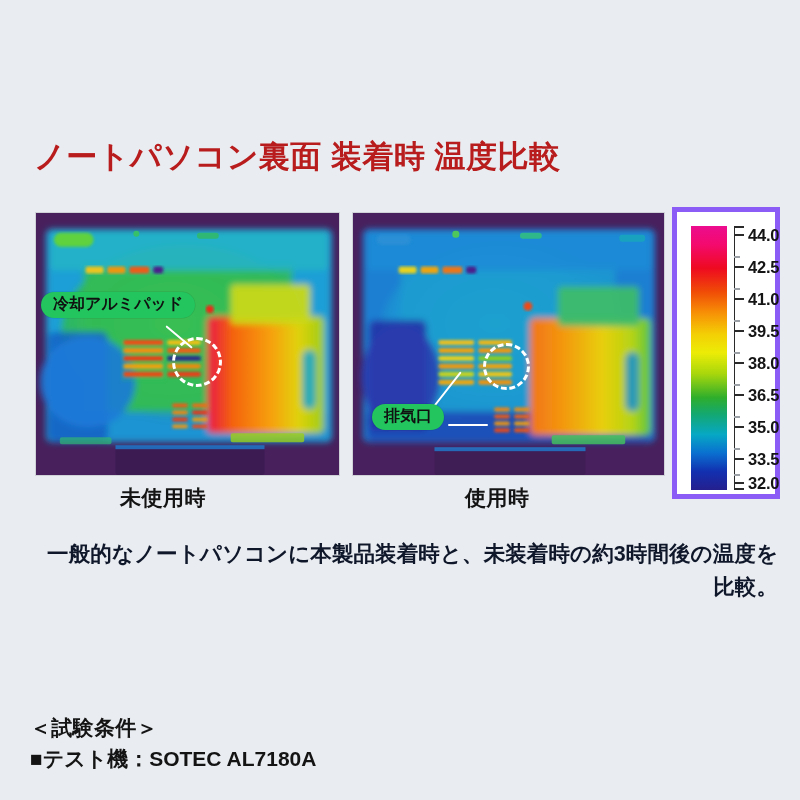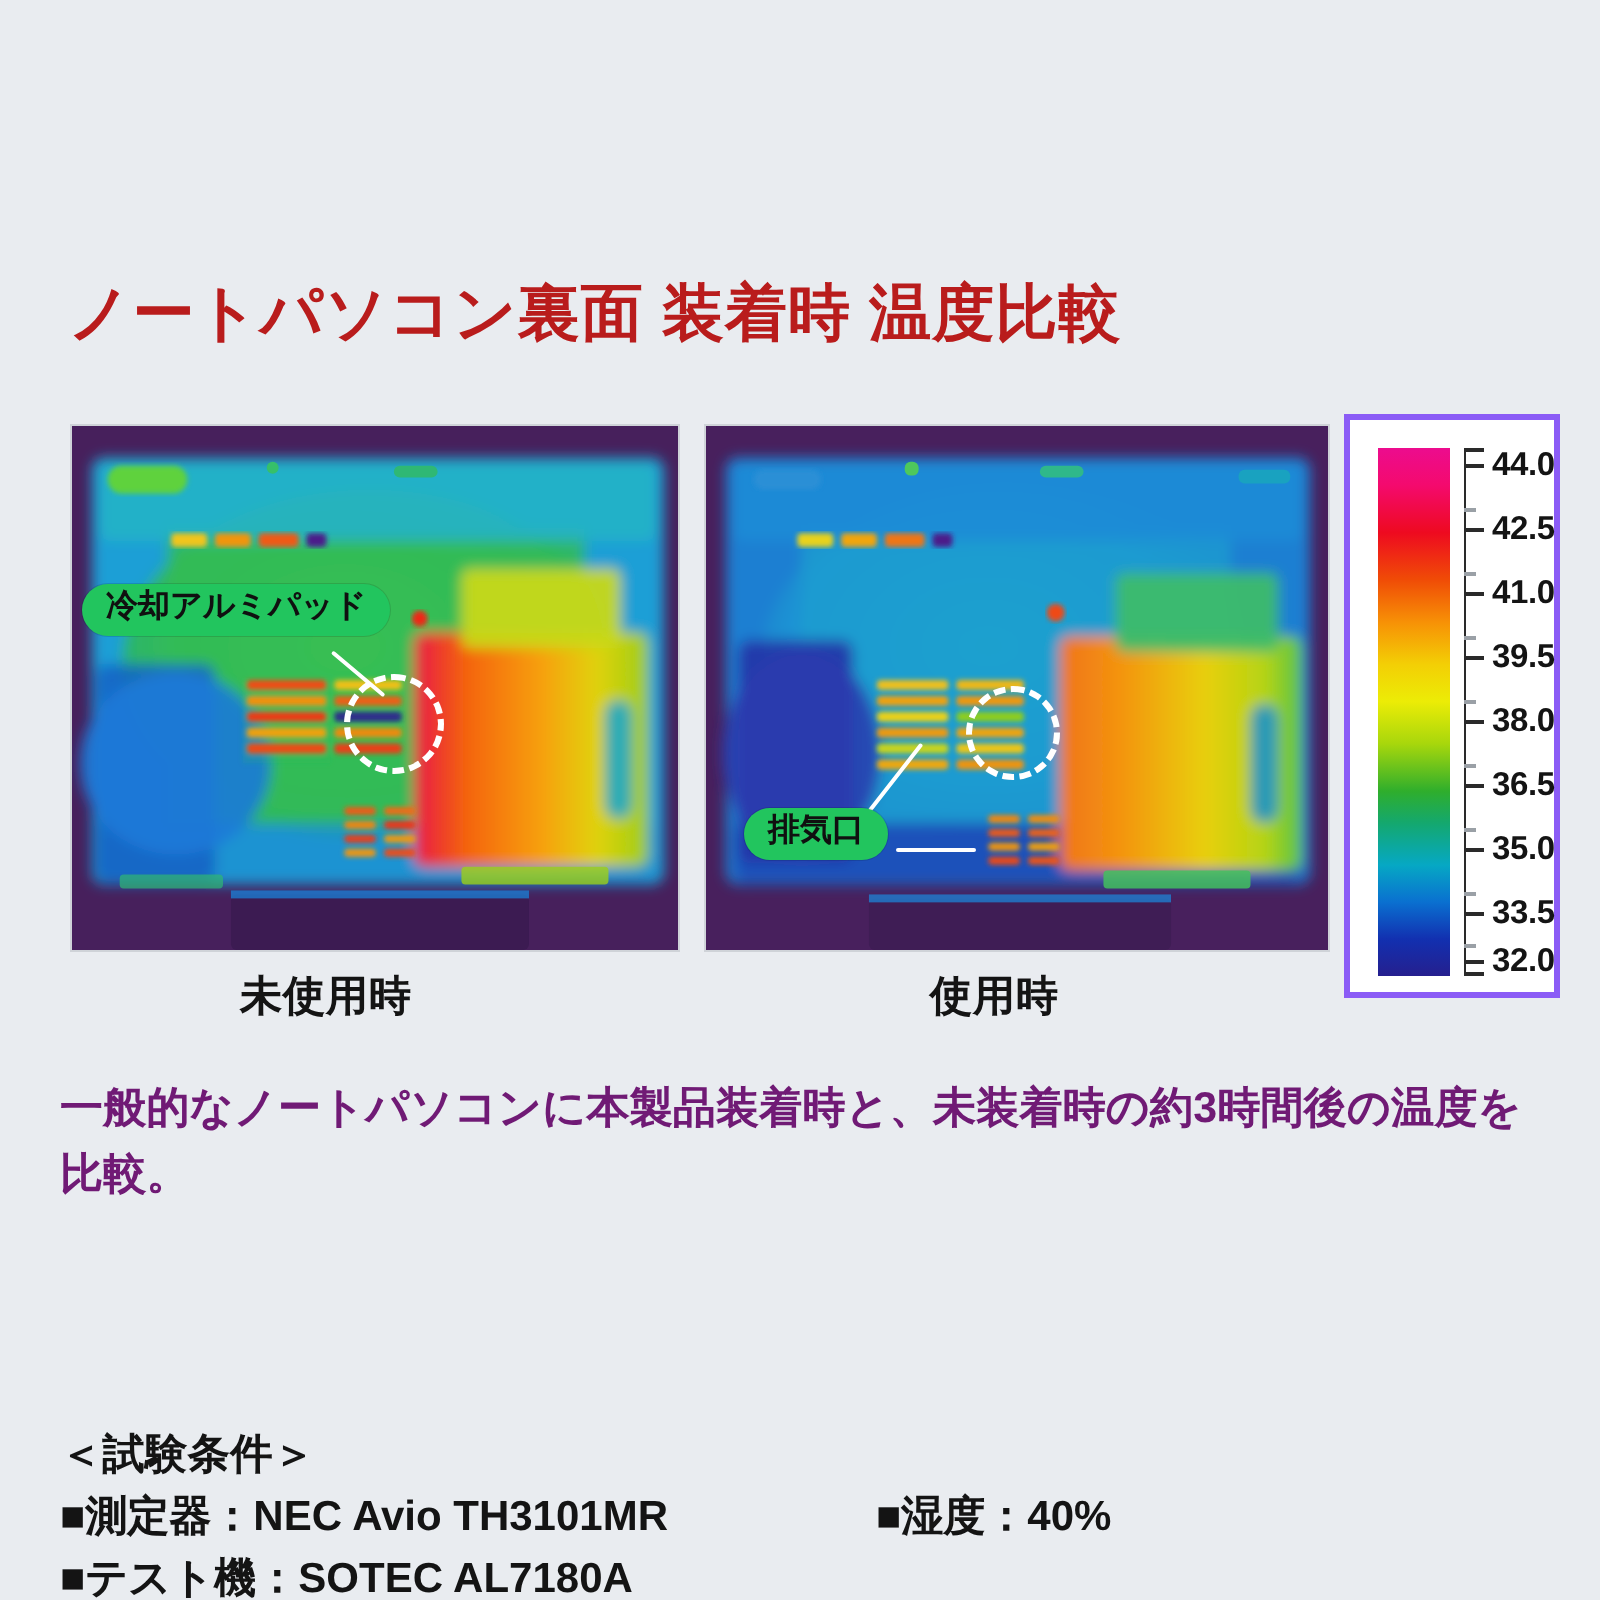--- a/index.html
+++ b/index.html
@@ -94,21 +94,21 @@
   #dashed-circle-used   { left: 483px; top: 343px; width: 47px; height: 47px; }
 
   
   #color-scale {
     position: absolute;
     left: 672px;
     top: 207px;
     width: 108px;
     height: 292px;
     background: #ffffff;
-    border: 3px solid #8b5cf6;
+    border: 5px solid #8b5cf6;
   }
 
   #color-scale-bar {
     position: absolute;
     left: 14px;
     top: 14px;
     width: 36px;
     height: 264px;
     background: linear-gradient(to bottom,
       #ec0c8e 0%,
@@ -176,22 +176,23 @@
 
   
   #description {
     position: absolute;
     left: 30px;
     top: 538px;
     width: 748px;
     font-size: 21.5px;
     font-weight: bold;
     line-height: 1.52;
-    color: #701a75;
+    color: #0f172a;
     letter-spacing: 0.1px;
+    text-align: right;
   }
 
   
   #test-conditions {
     position: absolute;
     left: 30px;
     top: 666px;
     width: 752px;
     font-size: 21px;
     font-weight: bold;
@@ -443,19 +444,15 @@
 </div>
 
 <div class="figure-caption" id="caption-unused">未使用時</div>
 <div class="figure-caption" id="caption-used">使用時</div>
 
 <div id="description">一般的なノートパソコンに本製品装着時と、未装着時の約3時間後の温度を比較。</div>
 
 <div id="test-conditions">
   <div id="conditions-heading">＜試験条件＞</div>
   <div class="conditions-row">
-    <div class="cond-item">■測定器：NEC Avio TH3101MR</div>
-    <div class="cond-item">■湿度：40%</div>
-  </div>
-  <div class="conditions-row">
     <div class="cond-item">■テスト機：SOTEC AL7180A</div>
   </div>
 </div>
 
 </body></html>

